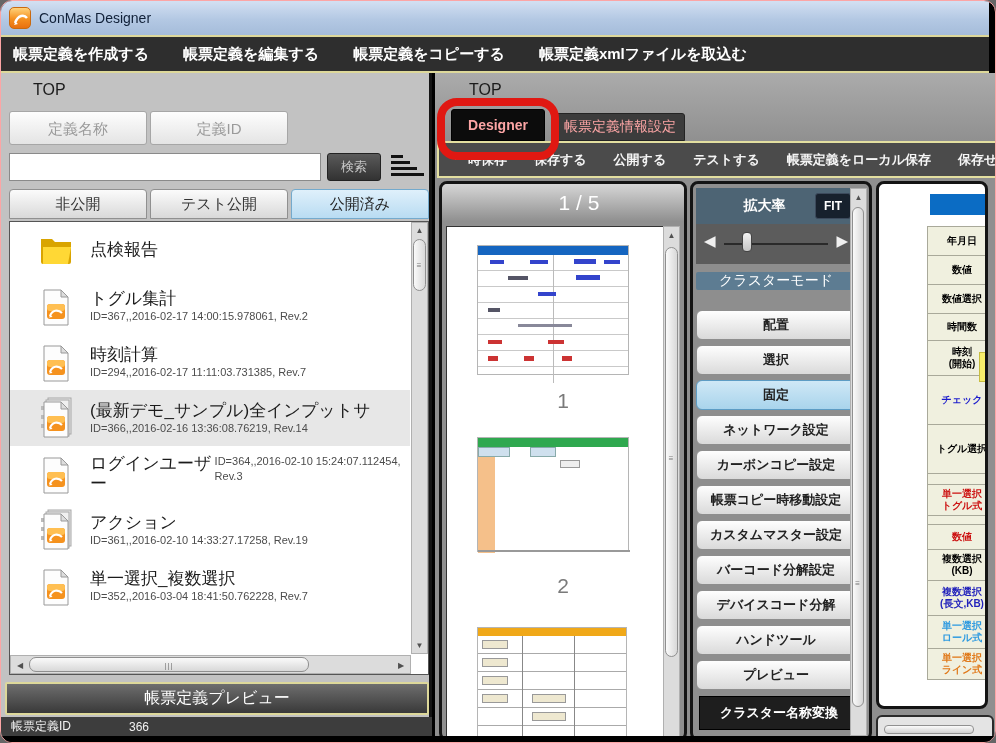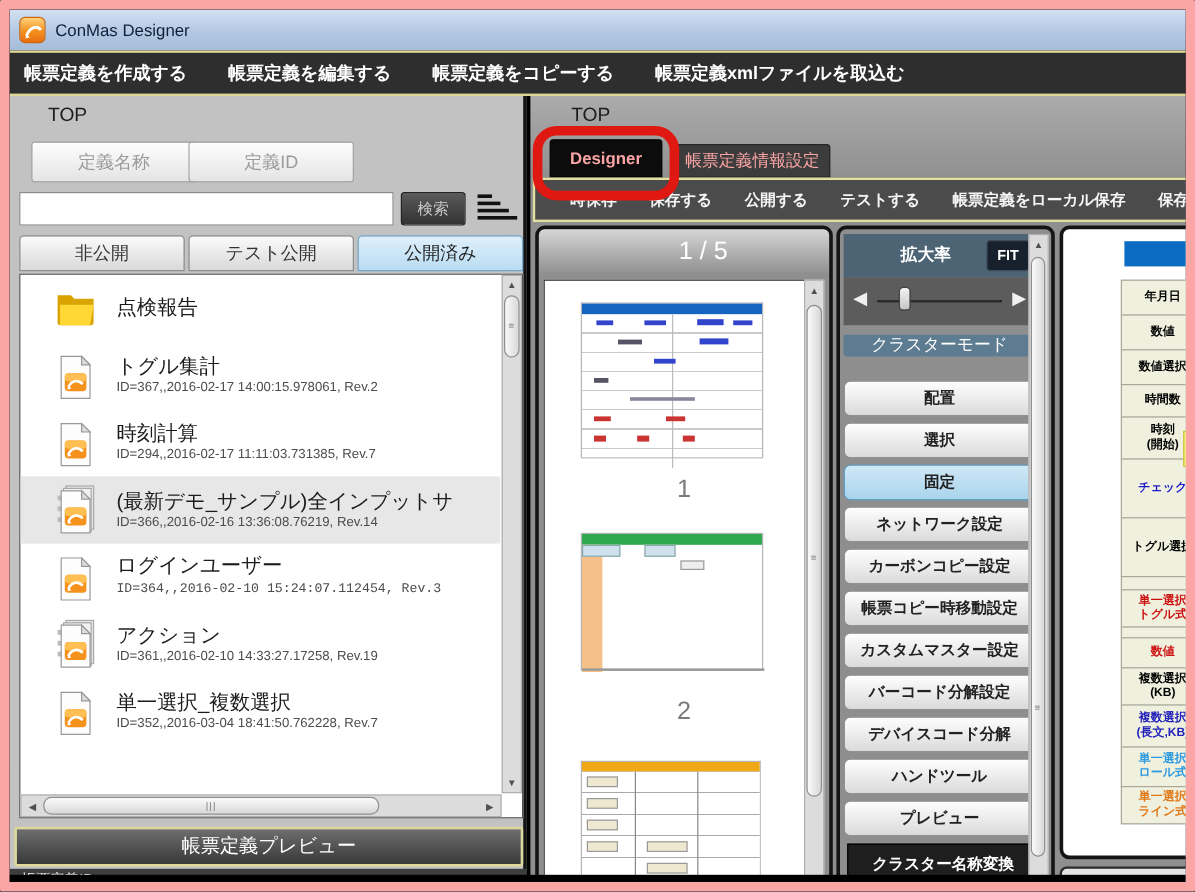--- a/index.html
+++ b/index.html
@@ -1,19 +1,19 @@
 <!DOCTYPE html>
 <html><head>
 <meta charset="utf-8">
 <style>
   * { box-sizing: border-box; margin: 0; padding: 0; }
   html,body { background:#666; }
   body { font-family: "Liberation Sans", sans-serif; }
   .window { position:relative; width:996px; height:743px; background:#000;
-            border:8px solid #fca5a5; border-radius:2px; overflow:hidden; }
+            border:1px solid #fca5a5; border-radius:12px; overflow:hidden; }
 
   
   .titlebar { position:absolute; left:0; top:0; width:988px; height:34px;
     background:linear-gradient(#d3e0f2,#b3c8e3 55%,#a5bcda);
     display:flex; align-items:center; padding-left:8px; }
   .app-icon { width:22px; height:22px; border-radius:5px;
     background:linear-gradient(#ffd27a,#f59020 55%,#e87010); border:1px solid #c96a10;
     position:relative; margin-right:8px; }
   .app-icon svg { position:absolute; left:2px; top:2px; }
   .titlebar .title { font-size:14px; color:#102038; }
@@ -158,21 +158,21 @@
   <div class="menubar">
       <span class="menu-item">帳票定義を作成する</span>
       <span class="menu-item">帳票定義を編集する</span>
       <span class="menu-item">帳票定義をコピーする</span>
       <span class="menu-item">帳票定義xmlファイルを取込む</span>
     </div>
 
   <div class="left-panel">
     <div class="lp-top">TOP</div>
 
-    <input class="lp-filter" style="left: 18px; text-align: center;" placeholder="定義名称">
+    <input class="lp-filter" style="left: 8px; text-align: center;" placeholder="定義名称">
     <input class="lp-filter" style="left: 149px;" placeholder="定義ID">
 
     <input class="lp-search-input" value="" style="">
     <button class="lp-search-btn">検索</button>
     <span class="sort-icon">
       <i style="top:2px;width:12px"></i>
         <i style="top:8px;width:19px"></i>
         <i style="top:14px;width:26px"></i>
         <i style="top:20px;width:33px"></i>
     </span>
@@ -253,21 +253,21 @@
             <span class="lp-icon">
               <svg width="38" height="42" viewBox="0 0 38 42">
                 <path d="M7 5h17l7 7v28H7z" fill="#fdfdfd" stroke="#999"></path>
                 <path d="M24 5l7 7h-7z" fill="#ddd" stroke="#999"></path>
                 <rect x="10" y="19" width="18" height="15" rx="3" fill="#f5921e"></rect>
                 <rect x="10" y="19" width="18" height="7" rx="3" fill="#ffbf52"></rect>
                 <path d="M13 31c2-6 8-7 12-3" stroke="#fff" stroke-width="2.2" fill="none"></path>
                 <path d="M12 32.5l3.5-.5-2-2.2z" fill="#fff"></path>
               </svg>
             </span>
-            <span class="lp-text" style="display: flex; flex-direction: column; font-family: Liberation Mono, monospace;">
+            <span class="lp-text" style="display: flex; ">
               <span class="lp-title">ログインユーザー</span>
               <span class="lp-sub">ID=364,,2016-02-10 15:24:07.112454, Rev.3</span>
             </span>
           </div>
           <div class="lp-item">
             <span class="lp-icon">
               <svg width="38" height="42" viewBox="0 0 38 42">
                 <rect x="11" y="1" width="23" height="36" fill="#e6e6e6" stroke="#a8a8a8"></rect>
                 <rect x="9" y="3" width="23" height="36" fill="#f0f0f0" stroke="#a8a8a8"></rect>
                 <rect x="4" y="9" width="4" height="4" fill="#bbb"></rect>

